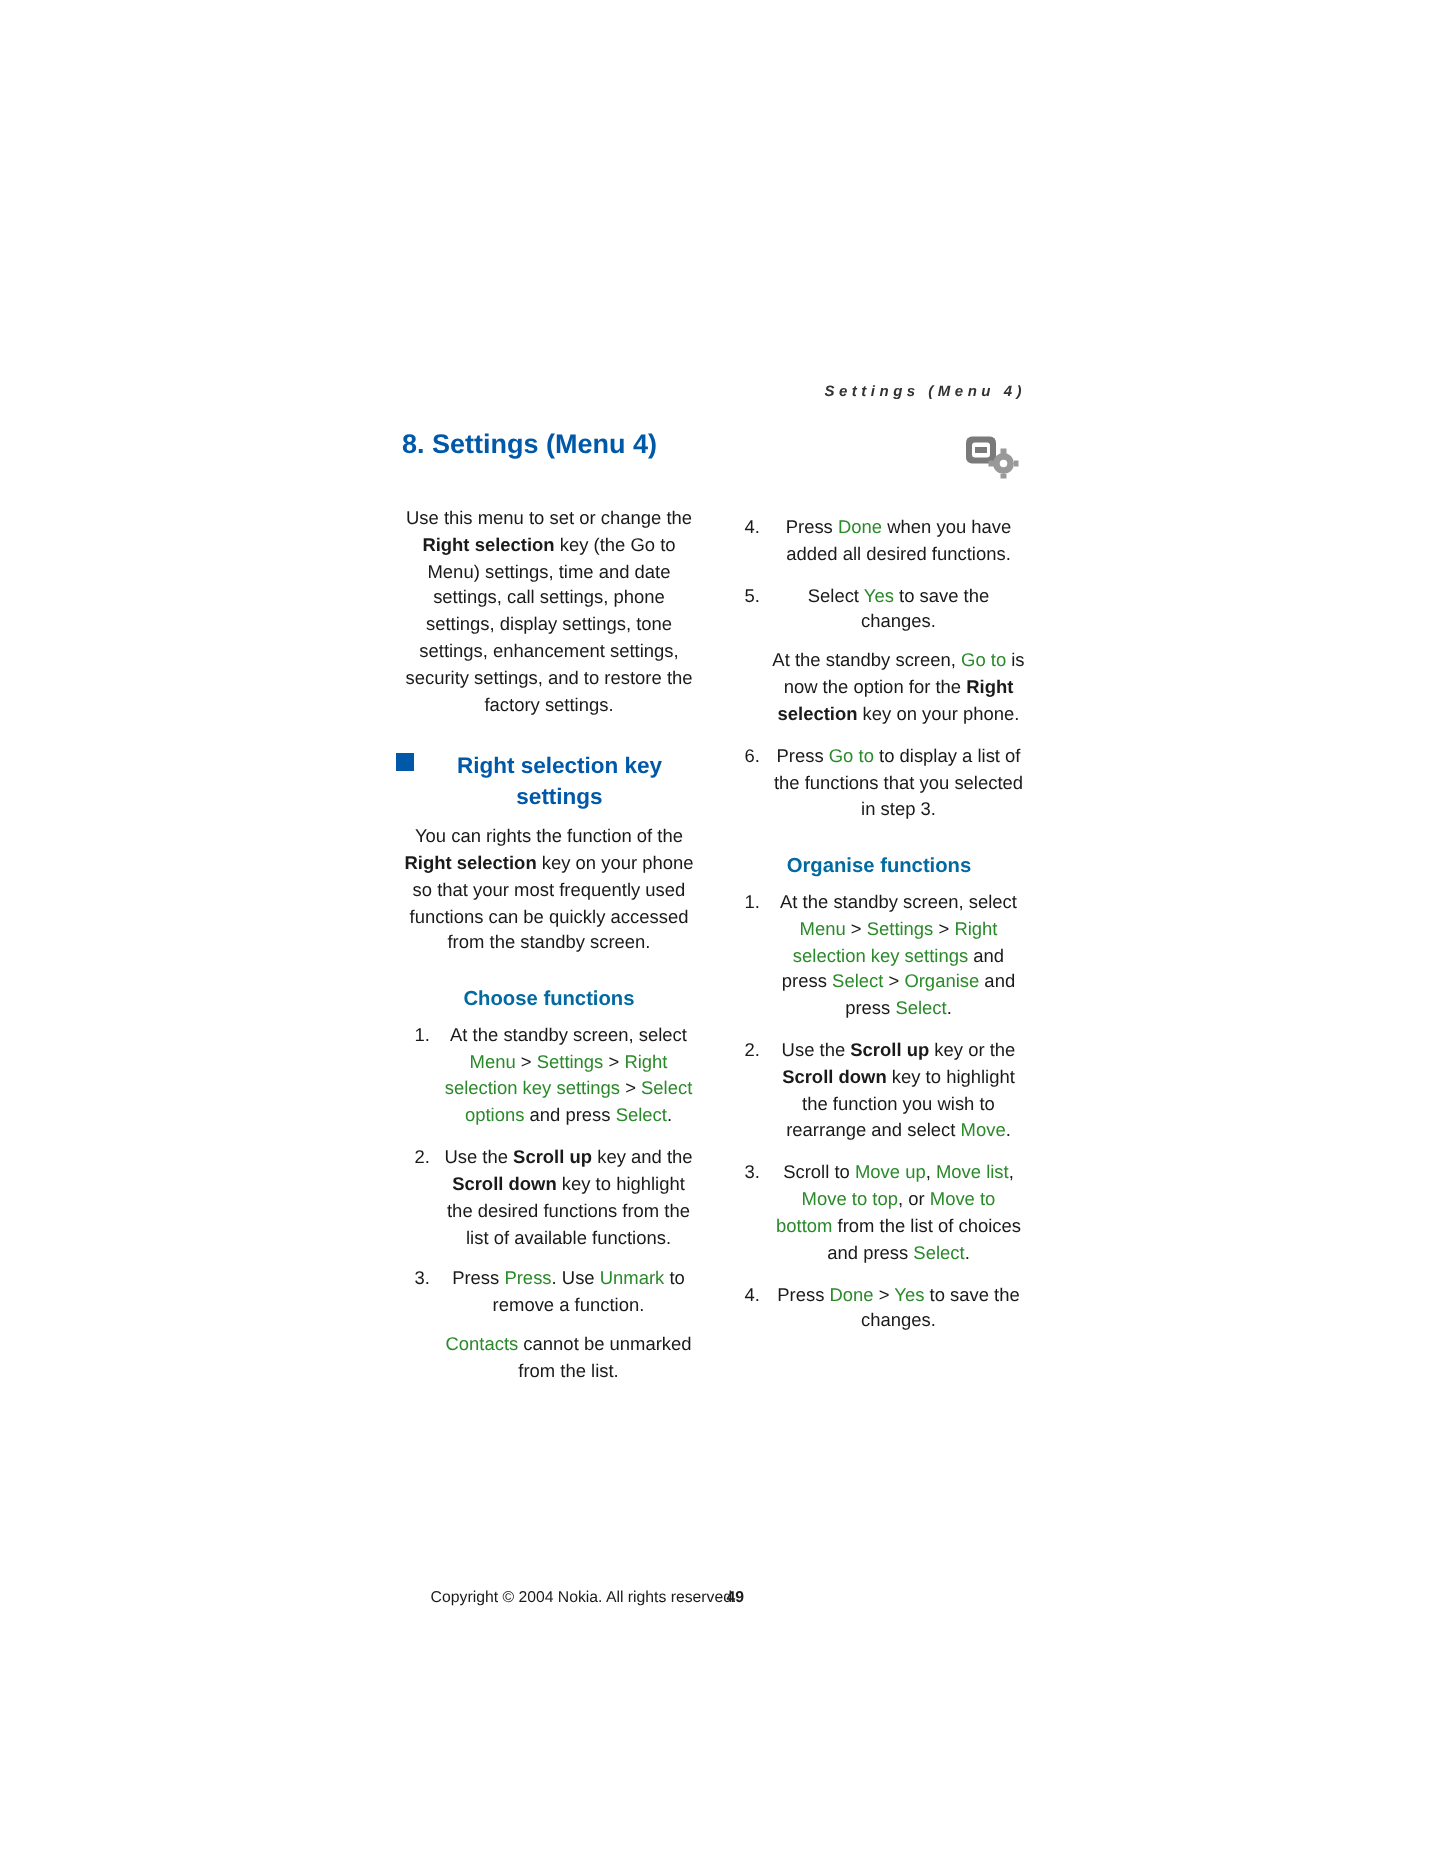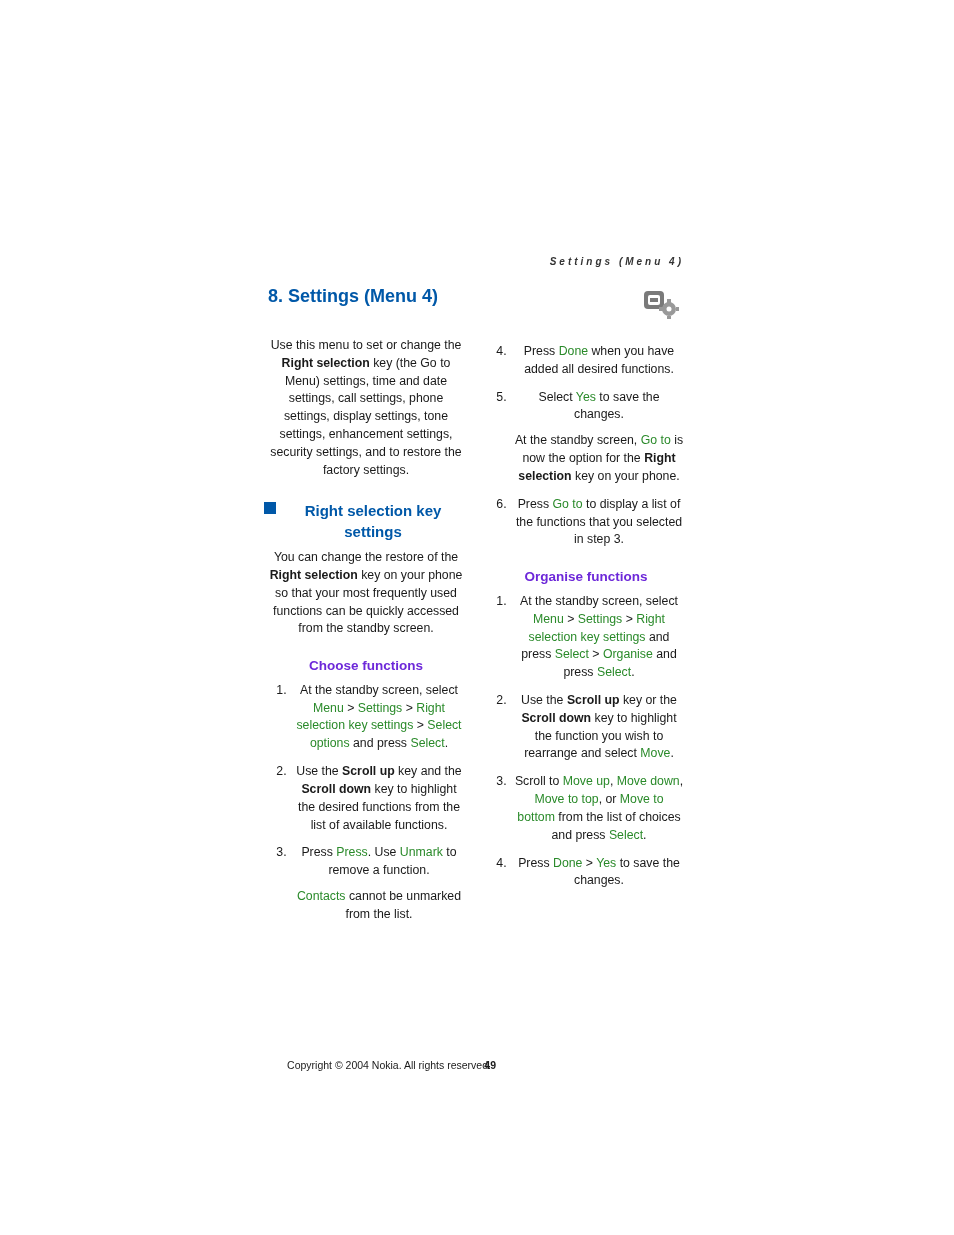--- a/index.html
+++ b/index.html
@@ -61,21 +61,21 @@
     gap: 6px;
   }
   .h2 .bullet {
     color: #0058a8;
     font-size: 15px;
     line-height: 1.1;
     margin-left: -4px;
   }
   .h2 .bullet svg { display:block; margin-top:2px;}
   .h3 {
-    color: #6d28d9;
+    color: #0369a1;
     font-weight: bold;
     font-size: 13.5px;
     margin: 18px 0 6px 0;
   }
   ol {
     margin: 6px 0 0 0;
     padding-left: 22px;
   }
   ol li {
     padding-left: 4px;
@@ -139,21 +139,21 @@
       <div class="h2">
         <span class="bullet">
           <svg width="12" height="12">
               <rect x="0" y="0" width="12" height="12" fill="#0058a8"></rect>
             </svg>
         </span>
         <span>Right selection key settings</span>
       </div>
 
       <p style="margin:4px 0 0 0;">
-        <span>You can change the restore of the </span><span class="b">Right selection</span><span> key on your phone so that your most frequently used functions can be quickly accessed from the standby screen.</span>
+        <span>You can rights the function of the </span><span class="b">Right selection</span><span> key on your phone so that your most frequently used functions can be quickly accessed from the standby screen.</span>
       </p>
 
       <div class="h3">Choose functions</div>
 
       <ol>
         <li>
           <span>At the standby screen, select </span><span class="ui">Menu</span><span> &gt; </span><span class="ui">Settings</span><span> &gt; </span><span class="ui">Right selection key settings</span><span> &gt; </span><span class="ui">Select options</span><span> and press </span><span class="ui">Select</span><span>.</span>
         </li>
         <li>
           <span>Use the </span><span class="b">Scroll up</span><span> key and the </span><span class="b">Scroll down</span><span> key to highlight the desired functions from the list of available functions.</span>
@@ -188,21 +188,21 @@
       <div class="h3">Organise functions</div>
 
       <ol>
         <li>
           <span>At the standby screen, select </span><span class="ui">Menu</span><span> &gt; </span><span class="ui">Settings</span><span> &gt; </span><span class="ui">Right selection key settings</span><span> and press </span><span class="ui">Select</span><span> &gt; </span><span class="ui">Organise</span><span> and press </span><span class="ui">Select</span><span>.</span>
         </li>
         <li>
           <span>Use the </span><span class="b">Scroll up</span><span> key or the </span><span class="b">Scroll down</span><span> key to highlight the function you wish to rearrange and select </span><span class="ui">Move</span><span>.</span>
         </li>
         <li>
-          <span>Scroll to </span><span class="ui">Move up</span><span>, </span><span class="ui">Move down</span><span>, </span><span class="ui">Move to top</span><span>, or </span><span class="ui">Move to bottom</span><span> from the list of choices and press </span><span class="ui">Select</span><span>.</span>
+          <span>Scroll to </span><span class="ui">Move up</span><span>, </span><span class="ui">Move list</span><span>, </span><span class="ui">Move to top</span><span>, or </span><span class="ui">Move to bottom</span><span> from the list of choices and press </span><span class="ui">Select</span><span>.</span>
         </li>
         <li>
           <span>Press </span><span class="ui">Done</span><span> &gt; </span><span class="ui">Yes</span><span> to save the changes.</span>
         </li>
       </ol>
 
     </div>
   </div>
 </div>
 

